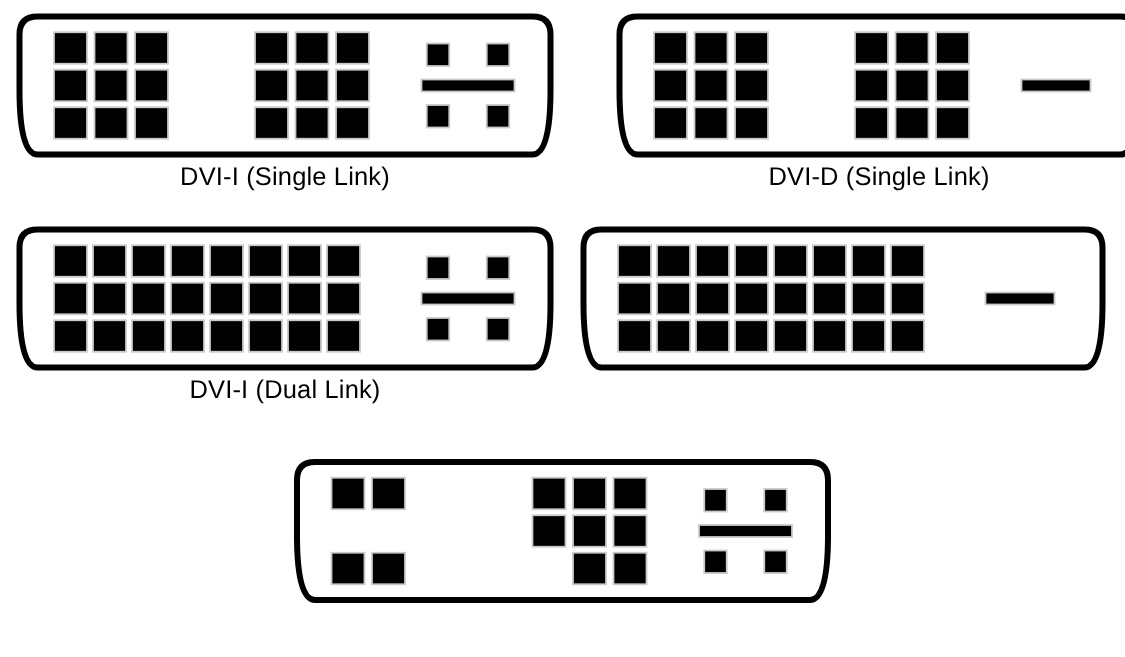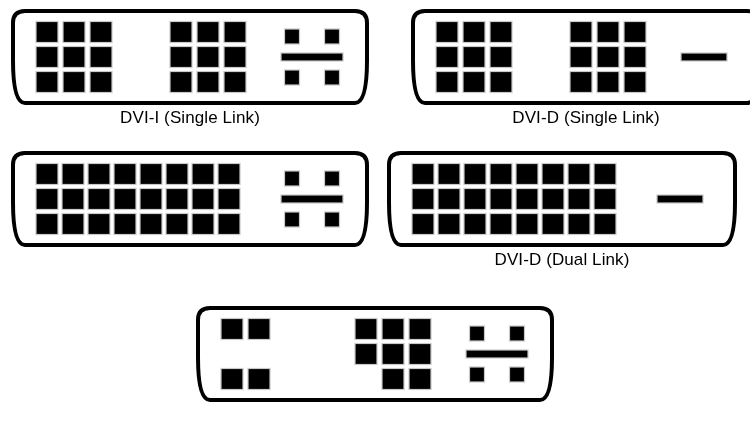--- a/index.html
+++ b/index.html
@@ -138,20 +138,21 @@
         <rect x="130" y="63.5" width="22" height="21" class="pin-rect"></rect>
         <rect x="156" y="63.5" width="22" height="21" class="pin-rect"></rect>
         <rect x="182" y="63.5" width="22" height="21" class="pin-rect"></rect>
         <rect x="208" y="63.5" width="22" height="21" class="pin-rect"></rect>
         <rect x="274.5" y="21" width="15" height="15" class="pin-rect"></rect>
         <rect x="314.5" y="21" width="15" height="15" class="pin-rect"></rect>
         <rect x="274.5" y="62" width="15" height="15" class="pin-rect"></rect>
         <rect x="314.5" y="62" width="15" height="15" class="pin-rect"></rect>
         <rect x="271" y="45" width="62" height="8" class="blade-rect"></rect>
       </svg>
+      <div class="connector-label">DVI-I (Dual Link)</div>
     </div>
     <div class="connector-figure" style="left: 386px; top: 150px; width: 352px;">
       <svg width="352" height="98" viewBox="0 0 352 98" class="connector-svg">
         <path d="M 15 3 L 337 3 Q 349 3 349 15 L 349 52.20930232558139 Q 349 95 337 95 L 15 95 Q 3 95 3 52.20930232558139 L 3 15 Q 3 3 15 3 Z" class="shell-outline"></path>
         <rect x="26" y="13.5" width="22" height="21" class="pin-rect"></rect>
         <rect x="52" y="13.5" width="22" height="21" class="pin-rect"></rect>
         <rect x="78" y="13.5" width="22" height="21" class="pin-rect"></rect>
         <rect x="104" y="13.5" width="22" height="21" class="pin-rect"></rect>
         <rect x="130" y="13.5" width="22" height="21" class="pin-rect"></rect>
         <rect x="156" y="13.5" width="22" height="21" class="pin-rect"></rect>
@@ -168,21 +169,20 @@
         <rect x="26" y="63.5" width="22" height="21" class="pin-rect"></rect>
         <rect x="52" y="63.5" width="22" height="21" class="pin-rect"></rect>
         <rect x="78" y="63.5" width="22" height="21" class="pin-rect"></rect>
         <rect x="104" y="63.5" width="22" height="21" class="pin-rect"></rect>
         <rect x="130" y="63.5" width="22" height="21" class="pin-rect"></rect>
         <rect x="156" y="63.5" width="22" height="21" class="pin-rect"></rect>
         <rect x="182" y="63.5" width="22" height="21" class="pin-rect"></rect>
         <rect x="208" y="63.5" width="22" height="21" class="pin-rect"></rect>
         <rect x="271" y="45" width="46" height="8" class="blade-rect"></rect>
       </svg>
-      <div class="connector-label">DVI-D (Dual Link)</div>
     </div>
     <div class="connector-figure" style="left: 195px; top: 305px; width: 360px;">
       <svg width="360" height="98" viewBox="0 0 360 98" class="connector-svg">
         <path d="M 15 3 L 345 3 Q 357 3 357 15 L 357 52.20930232558139 Q 357 95 345 95 L 15 95 Q 3 95 3 52.20930232558139 L 3 15 Q 3 3 15 3 Z" class="shell-outline"></path>
         <rect x="26" y="13.5" width="22" height="21" class="pin-rect"></rect>
         <rect x="53" y="13.5" width="22" height="21" class="pin-rect"></rect>
         <rect x="26" y="63.5" width="22" height="21" class="pin-rect"></rect>
         <rect x="53" y="63.5" width="22" height="21" class="pin-rect"></rect>
         <rect x="160" y="13.5" width="22" height="21" class="pin-rect"></rect>
         <rect x="187" y="13.5" width="22" height="21" class="pin-rect"></rect>

